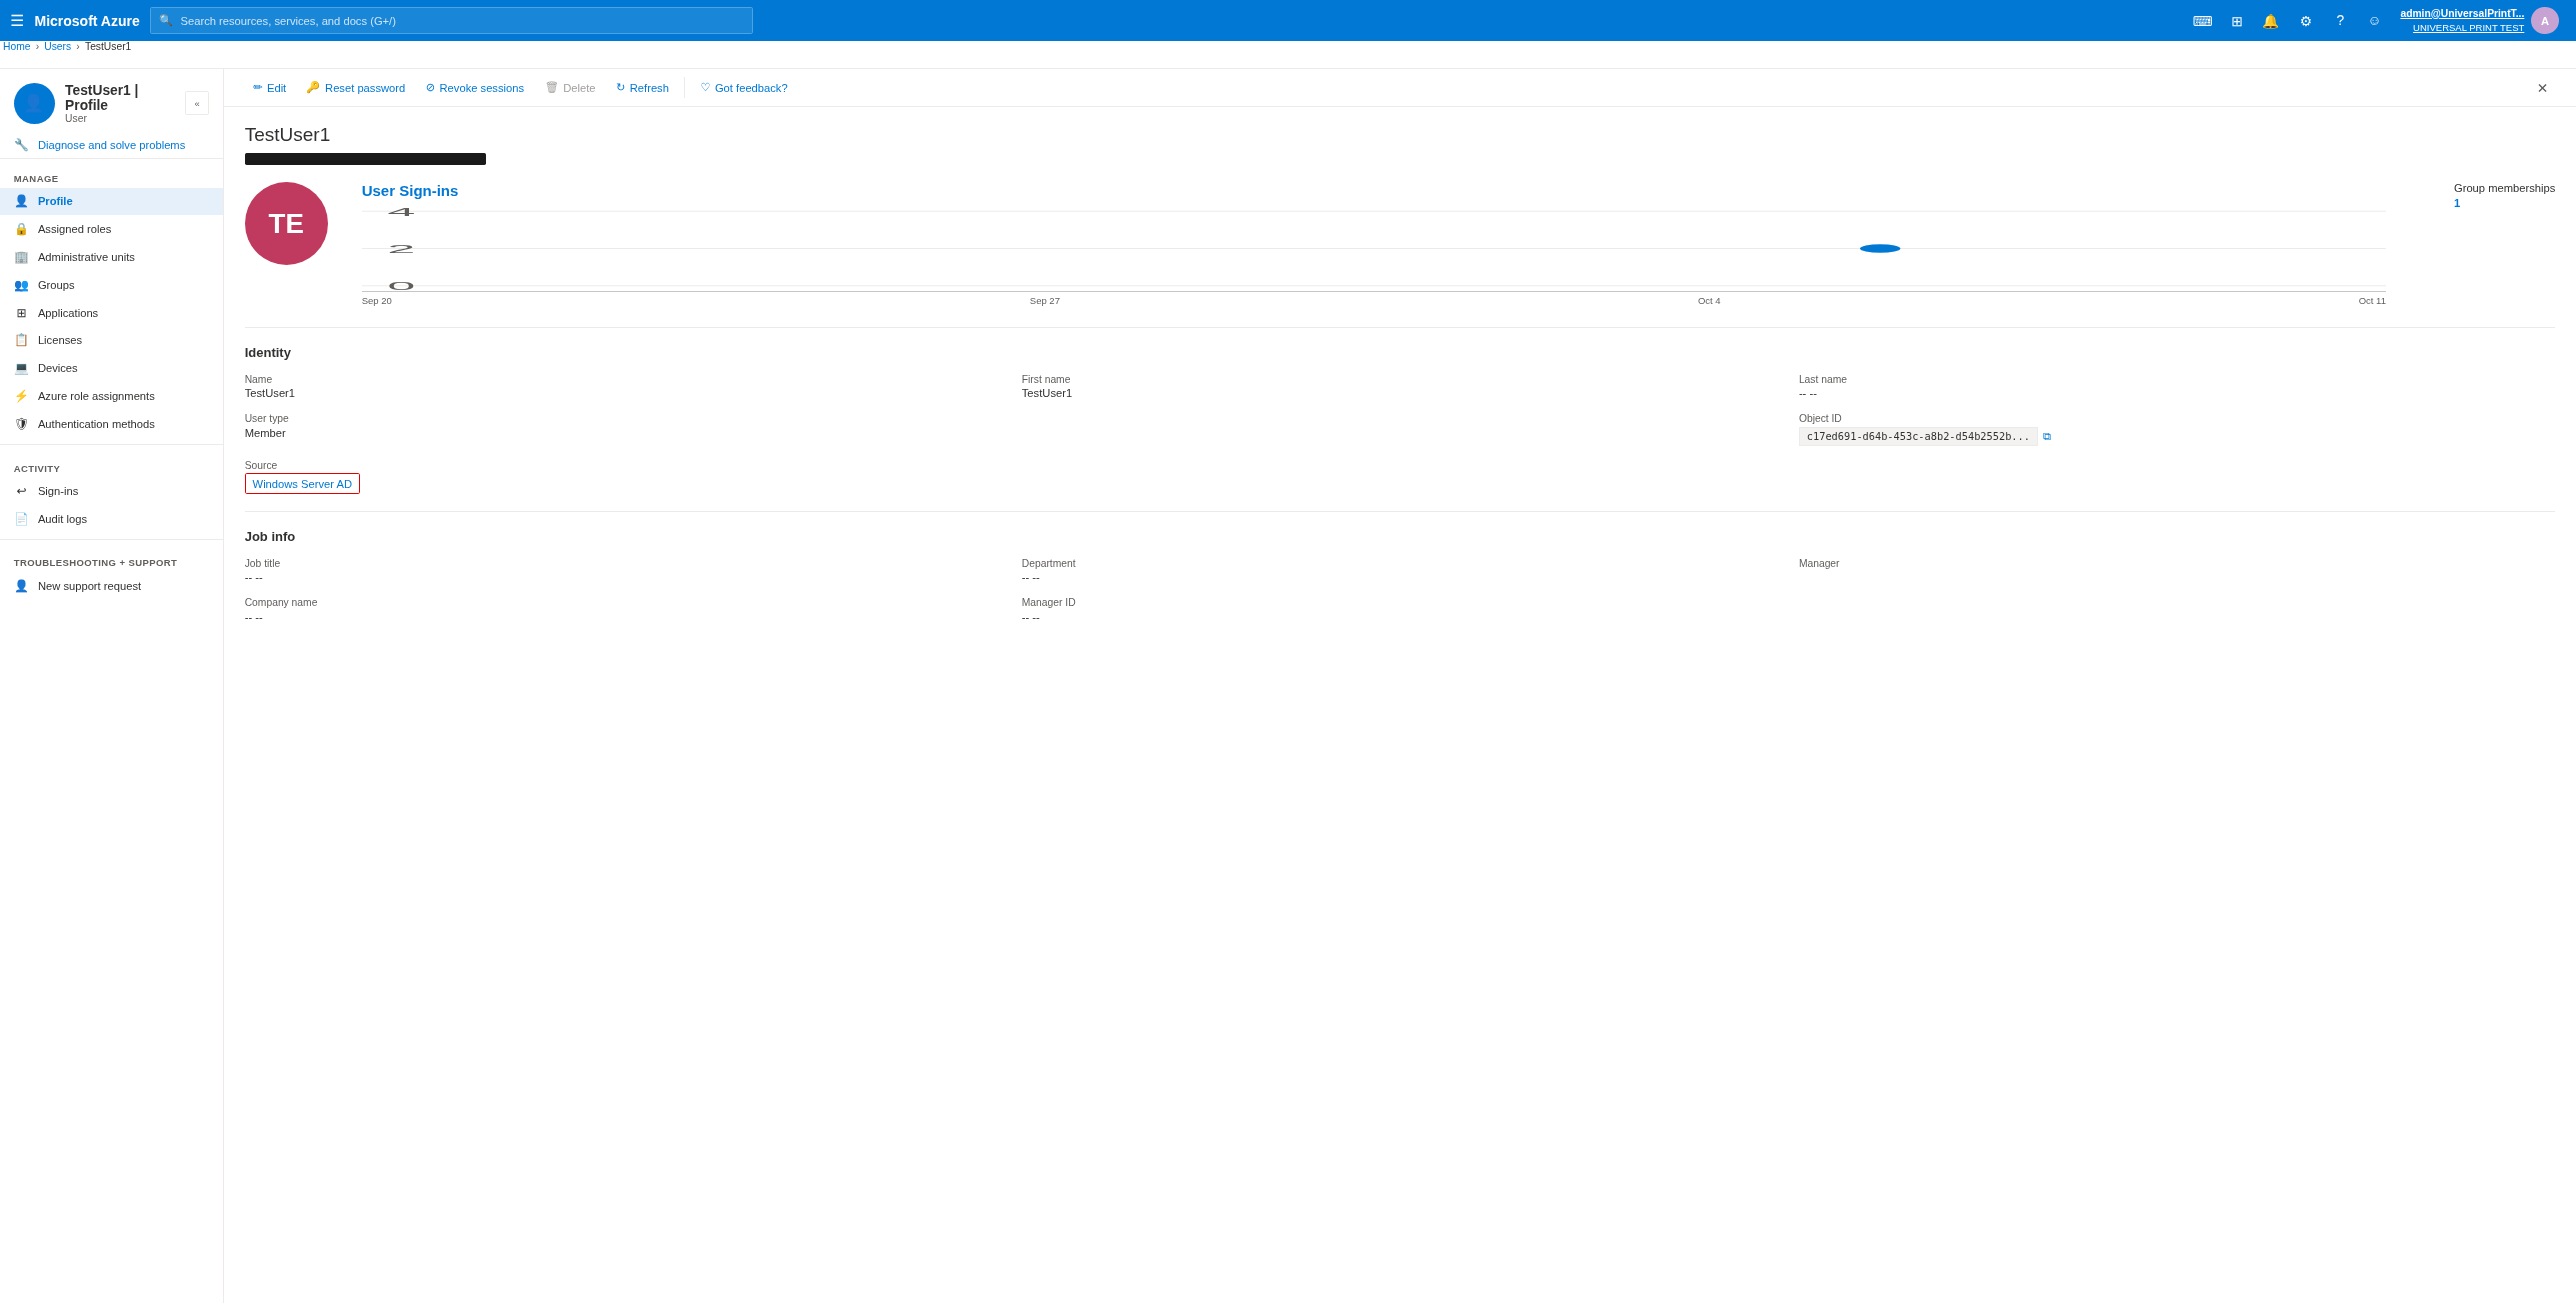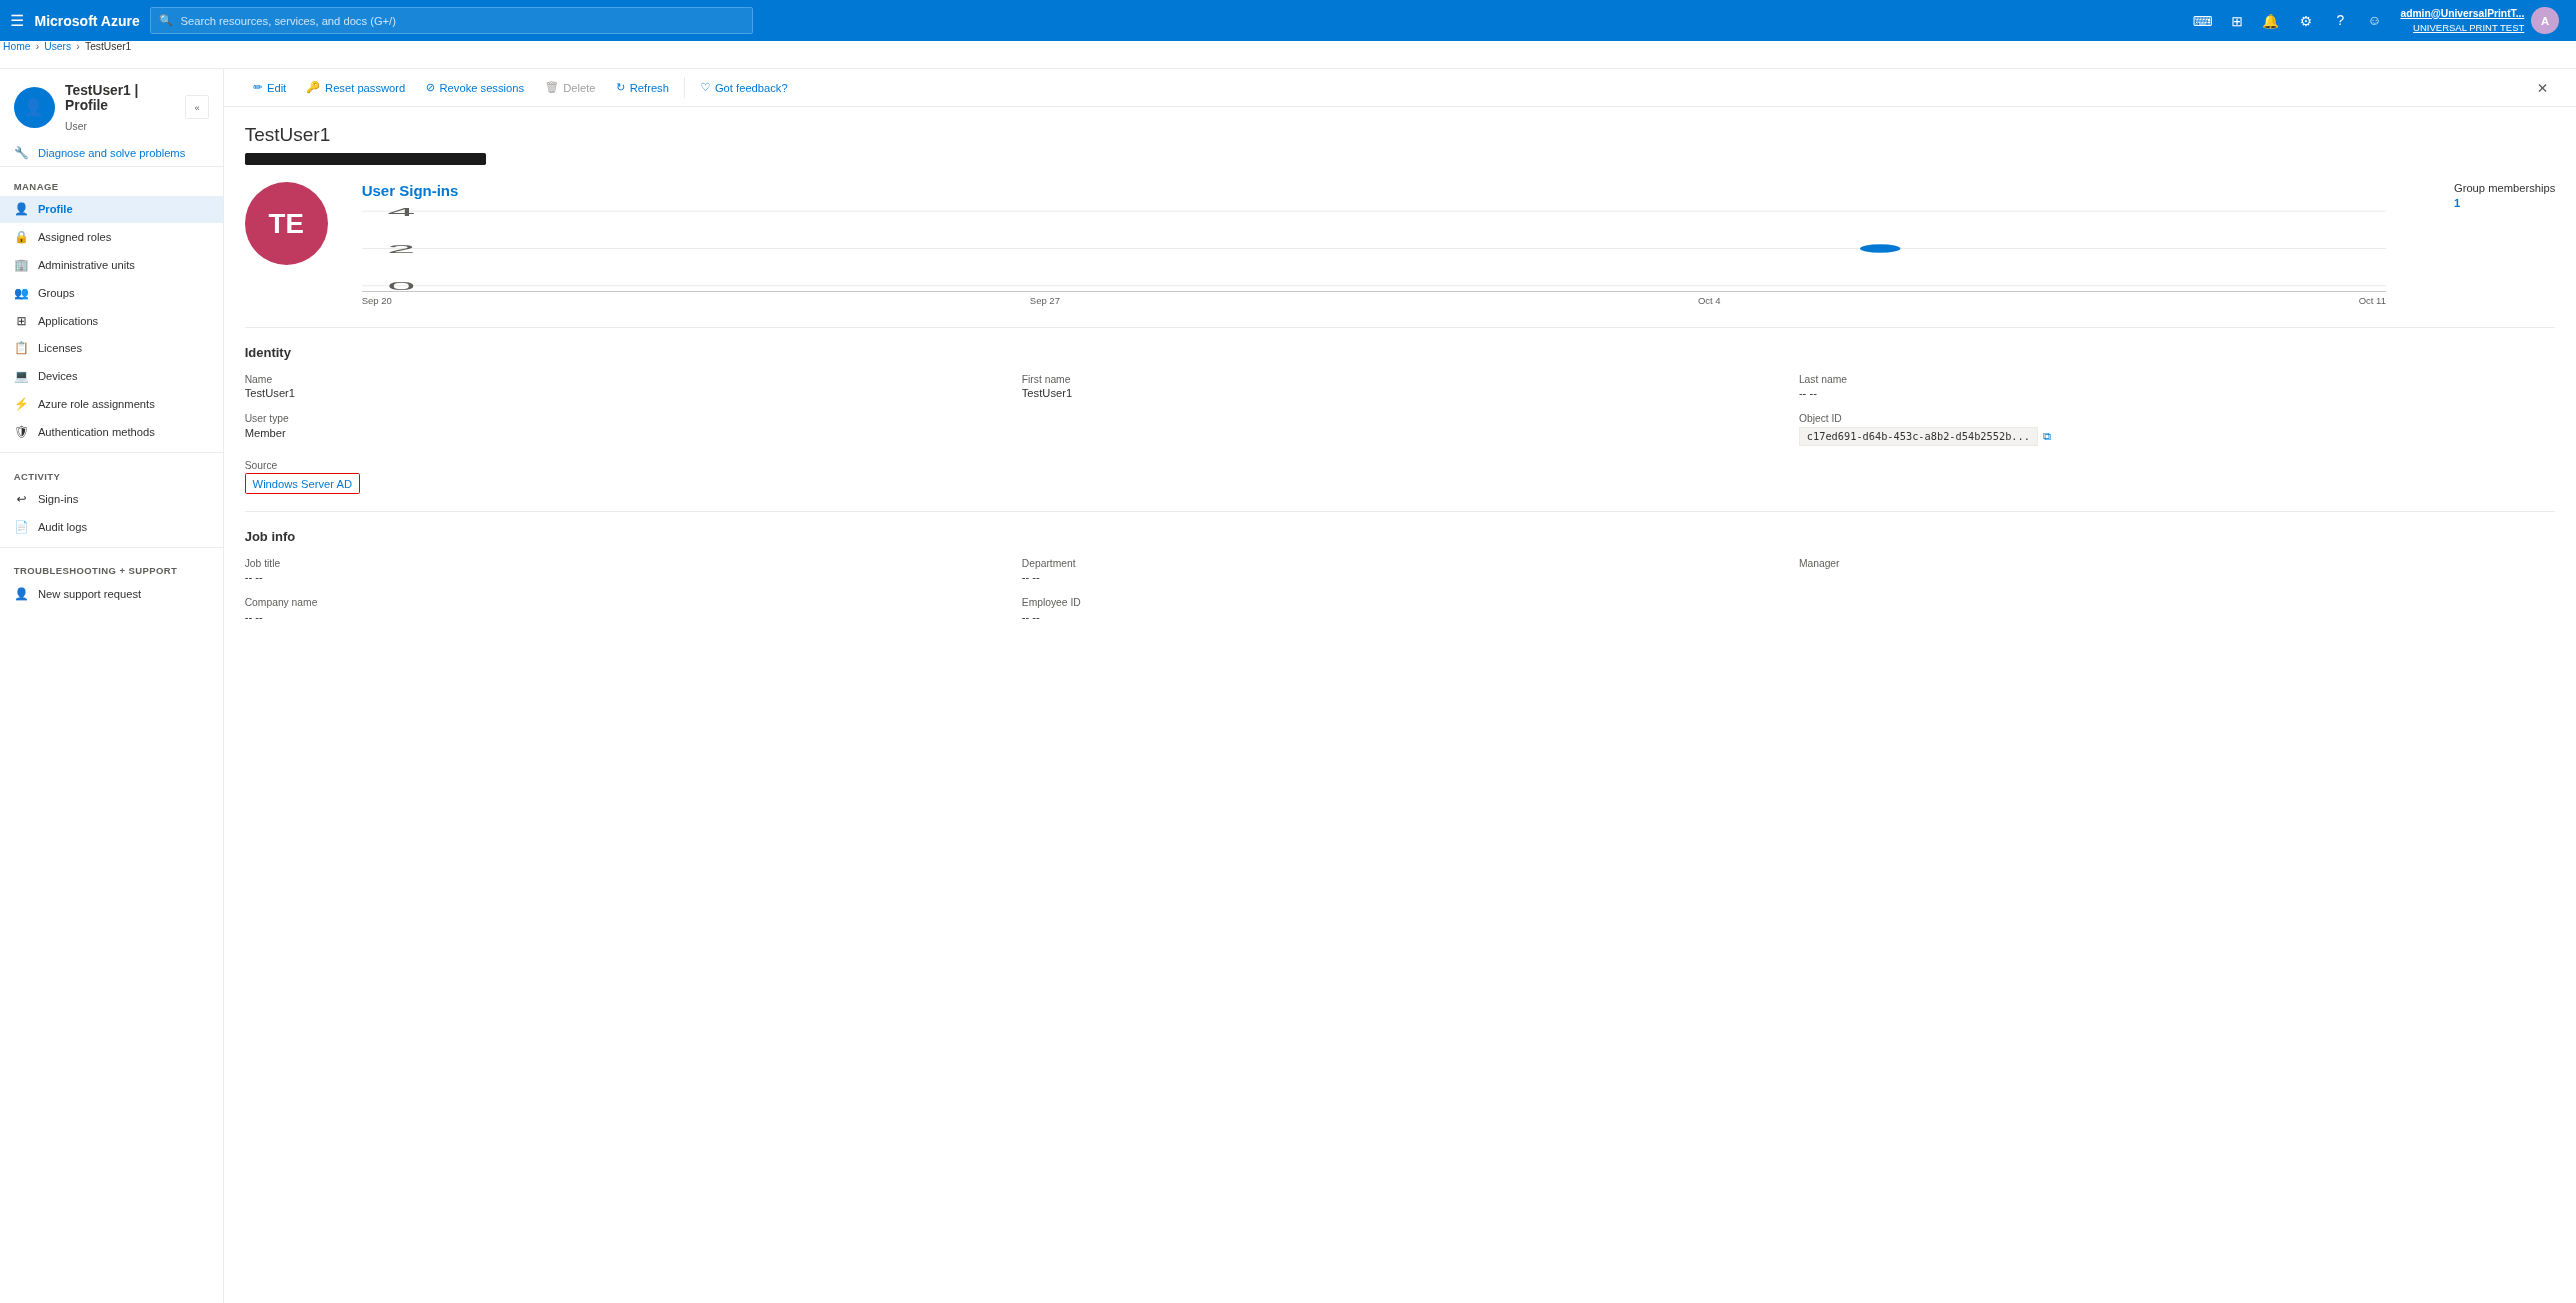--- a/index.html
+++ b/index.html
@@ -110,21 +110,20 @@
     }
     .sidebar-title-block { flex: 1; }
     .sidebar-title {
       font-size: 13.8px;
       font-weight: 600;
       color: #323130;
     }
     .sidebar-subtitle {
       font-size: 10.3px;
       color: #605e5c;
-      margin-top: 8px;
     }
     .sidebar-collapse-btn {
       width: 24px; height: 24px;
       display: flex; align-items: center; justify-content: center;
       cursor: pointer; color: #605e5c;
       border: 0.9px solid #edebe9;
       border-radius: 1.7px;
       font-size: 9.5px;
     }
     .sidebar-divider { height: 0.9px; background: #edebe9; margin: 6.9px 0; }
@@ -564,21 +563,21 @@
             <div class="field-label">Manager</div>
             <div class="field-value"></div>
           </div>
 
           <div>
             <div class="field-label">Company name</div>
             <div class="field-value">-- --</div>
           </div>
 
           <div>
-            <div class="field-label">Employee ID</div>
+            <div class="field-label">Manager ID</div>
             <div class="field-value">-- --</div>
           </div>
 
         </div>
       </div>
 
     </div>
   </div>
 </div>
 

